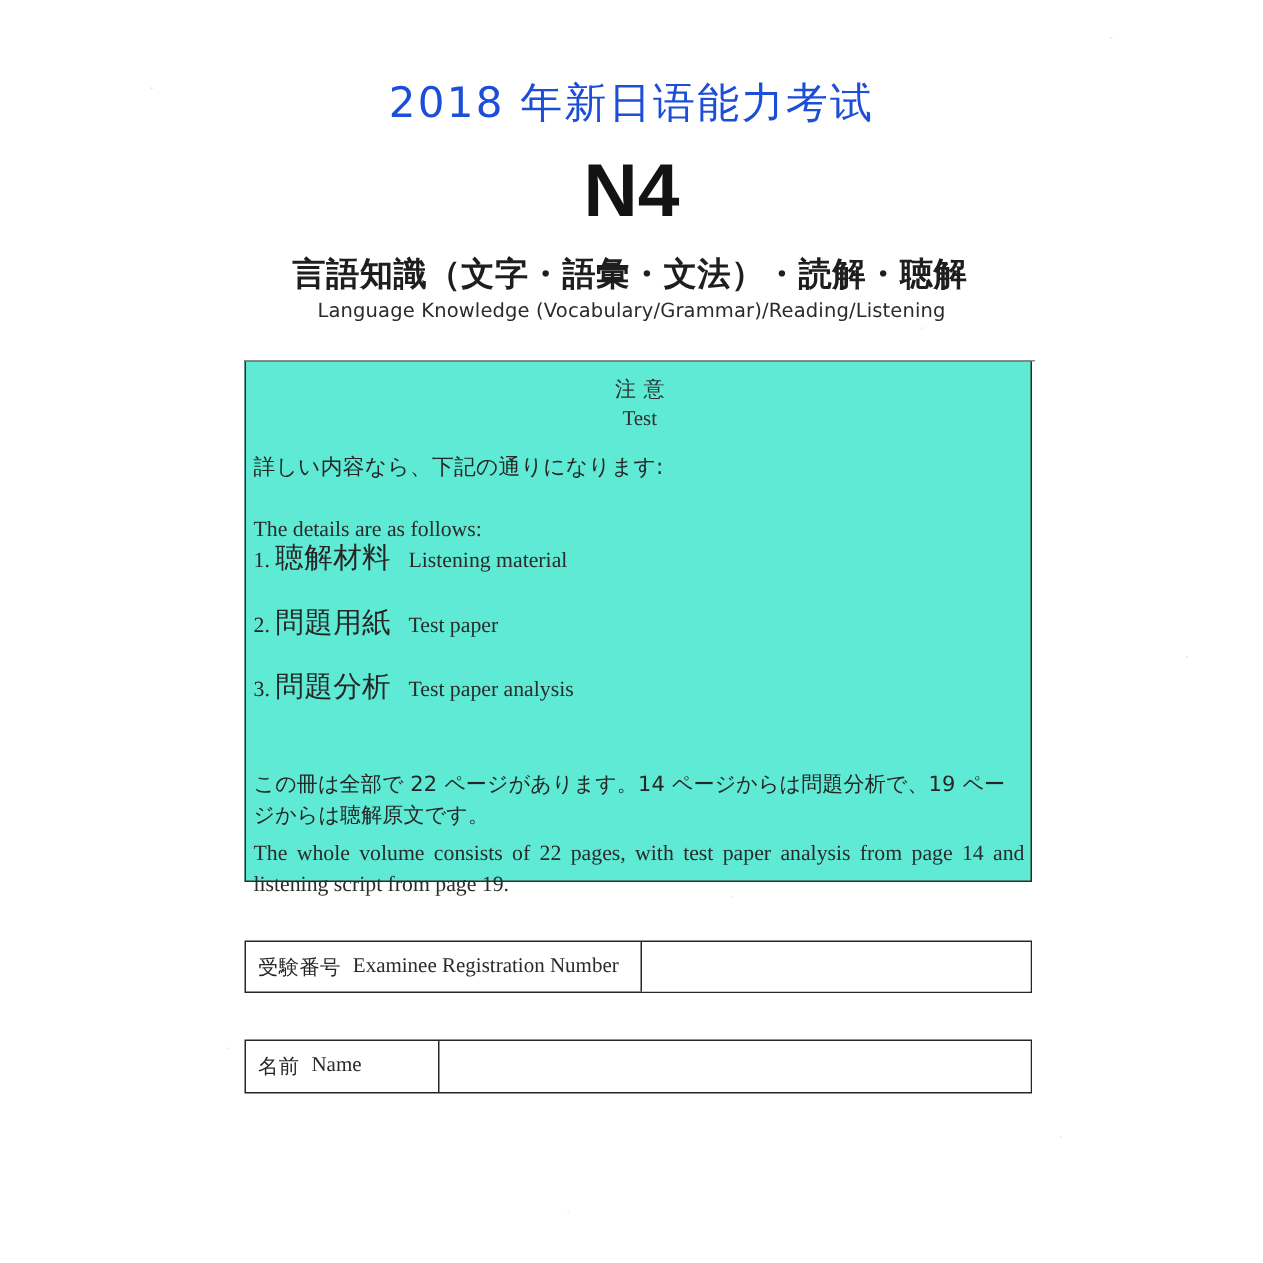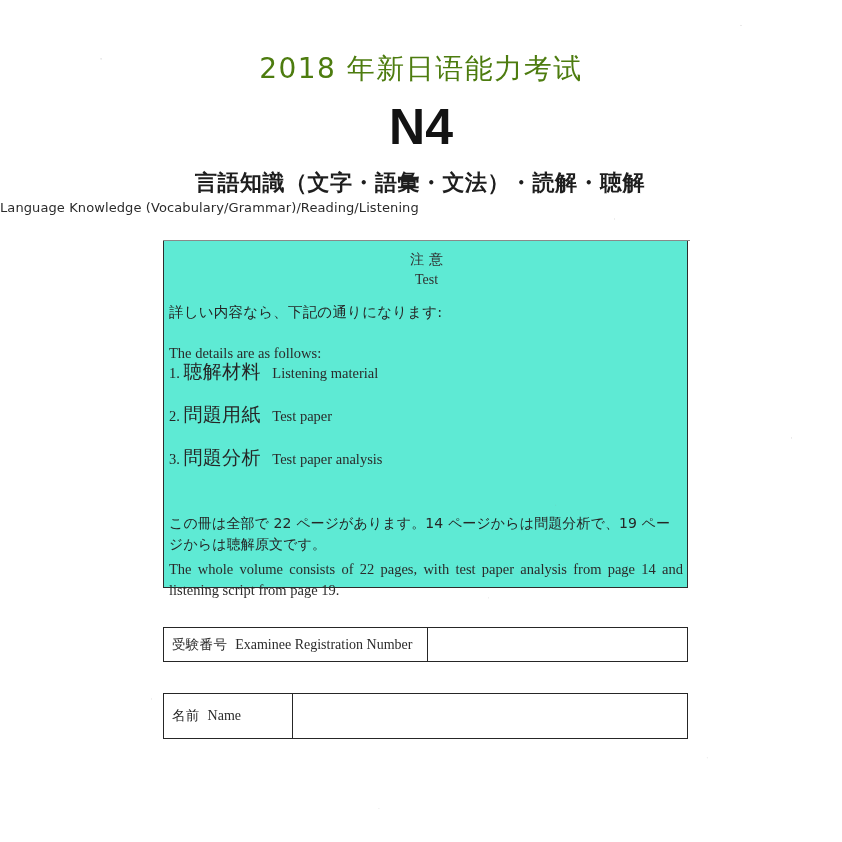--- a/index.html
+++ b/index.html
@@ -48,21 +48,21 @@
   
   .doc-title {
     position: absolute;
     top: 50px;
     left: 0;
     width: 842px;
     text-align: center;
     font-family: "DejaVu Sans", sans-serif;
     font-size: 28px;
     letter-spacing: 1.5px;
-    color: #4d7c0f;
+    color: #1d4ed8;
     font-weight: 400;
   }
 
   .level-code {
     position: absolute;
     top: 101px;
     left: 0;
     width: 842px;
     text-align: center;
     font-family: Liberation Sans, sans-serif;
@@ -84,21 +84,21 @@
     font-weight: 700;
     letter-spacing: 0.5px;
     color: #1e1e1e;
   }
 
   .subject-en {
     position: absolute;
     top: 200px;
     left: 0;
     width: 842px;
-    text-align: left;
+    text-align: center;
     font-family: "DejaVu Sans", sans-serif;
     font-size: 13px;
     letter-spacing: 0.1px;
     color: #2b2b2b;
   }
 
   
   .notes-box {
     position: absolute;
     left: 163px;
@@ -220,21 +220,21 @@
   .form-row {
     position: absolute;
     left: 163px;
     width: 525px;
     box-sizing: border-box;
     border: 1px solid #262626;
     display: flex;
     background: #fff;
   }
   .form-row.reg { top: 627px; height: 35px; }
-  .form-row.name { top: 693px; height: 46px; gap: 20px; }
+  .form-row.name { top: 693px; height: 36px; gap: 20px; }
 
   .form-label {
     box-sizing: border-box;
     border-right: 1px solid #262626;
     display: flex;
     align-items: center;
     padding-left: 8px;
     white-space: nowrap;
   }
   .form-row.reg .form-label { width: 264px; }

